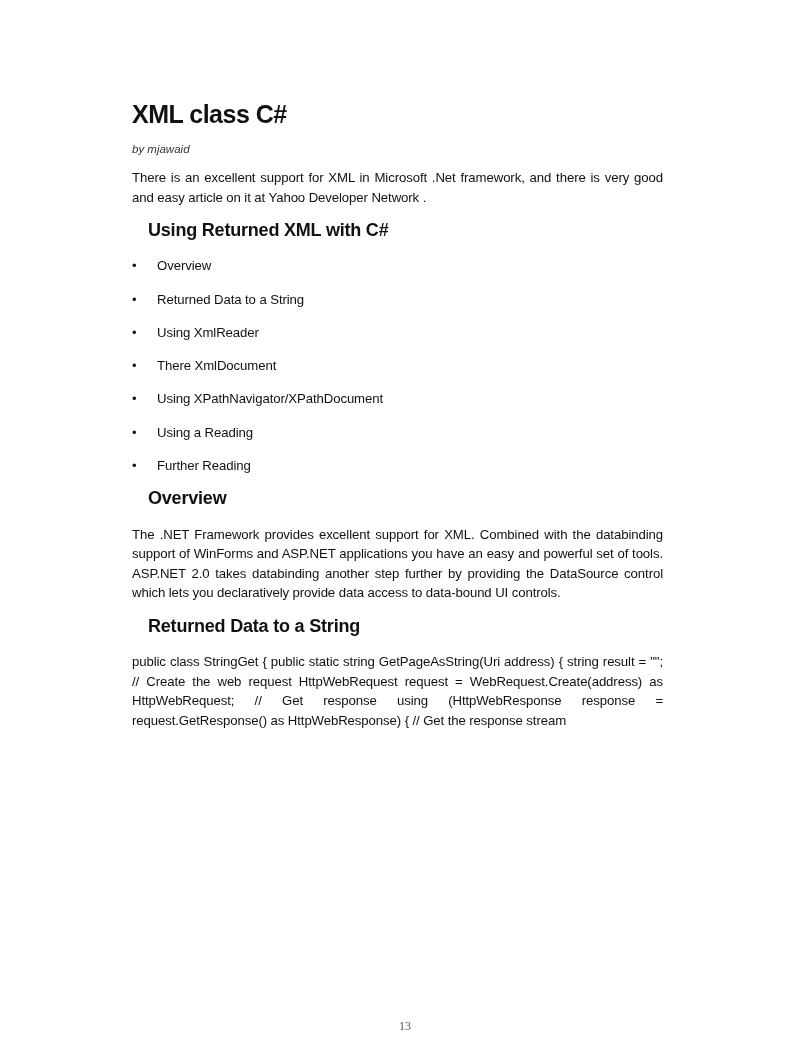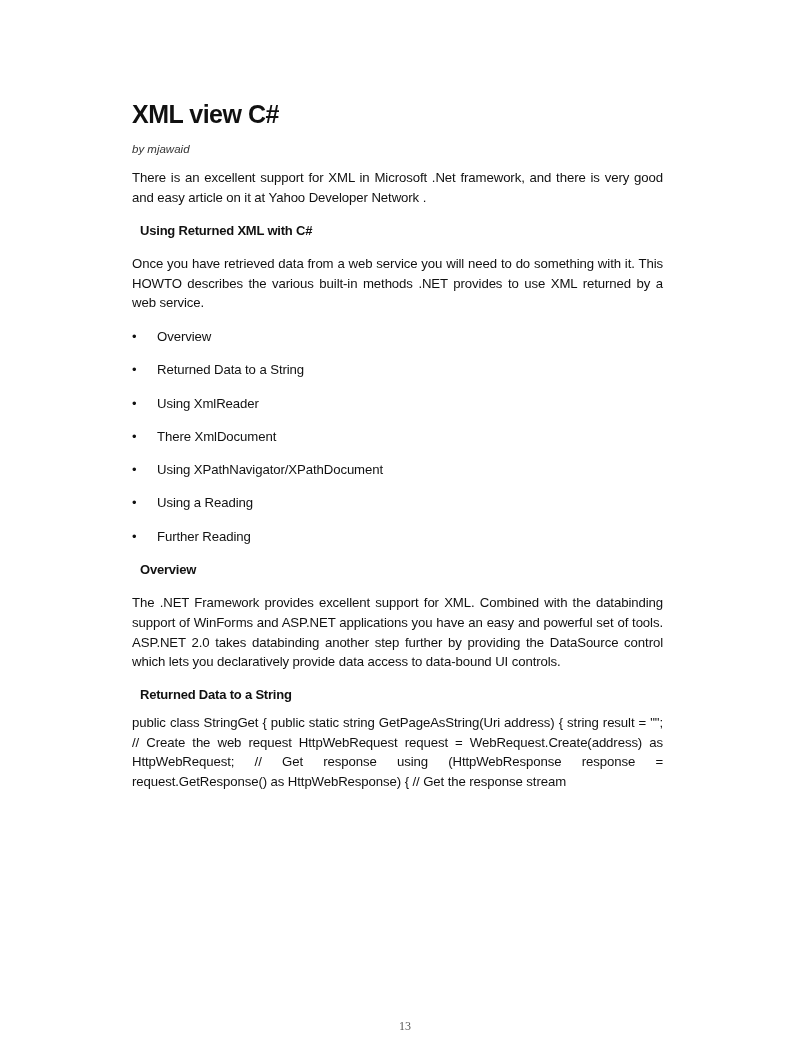--- a/index.html
+++ b/index.html
@@ -40,23 +40,23 @@
     .para {
       font-size: 13.2px;
       line-height: 19.6px;
       text-align: justify;
       margin: 0;
       color: #111;
       letter-spacing: -0.1px;
     }
     .heading {
       font-weight: bold;
-      font-size: 13px;
+      font-size: 18px;
       line-height: 19.6px;
-      margin: 8px;
+      margin: 16px;
       color: #111;
       letter-spacing: -0.2px;
     }
     .list {
       list-style: none;
       padding: 0;
       margin: 0;
     }
     .list-item {
       font-size: 13.2px;
@@ -82,27 +82,26 @@
       text-align: center;
       font-family: "Liberation Serif", "DejaVu Serif", serif;
       font-size: 12px;
       color: #555;
     }
   </style>
 </head>
 <body>
 
 <div class="page">
-  <h1 class="title">XML view C#</h1>
+  <h1 class="title">XML class C#</h1>
   <div class="byline">by mjawaid</div>
 
   <p class="para" style="margin-top:12px;">There is an excellent support for XML in Microsoft .Net framework, and there is very good and easy article on it at Yahoo Developer Network .</p>
 
   <h2 class="heading" style="margin-top:13.5px;">Using Returned XML with C#</h2>
-  <p class="para" style="margin-top:14px;">Once you have retrieved data from a web service you will need to do something with it. This HOWTO describes the various built-in methods .NET provides to use XML returned by a web service.</p>
 
   <ul class="list" style="margin-top:14px;">
     <li class="list-item"><span class="bullet">•</span><span>Overview</span></li>
     <li class="list-item"><span class="bullet">•</span><span>Returned Data to a String</span></li>
     <li class="list-item"><span class="bullet">•</span><span>Using XmlReader</span></li>
     <li class="list-item"><span class="bullet">•</span><span>There XmlDocument</span></li>
     <li class="list-item"><span class="bullet">•</span><span>Using XPathNavigator/XPathDocument</span></li>
     <li class="list-item"><span class="bullet">•</span><span>Using a Reading</span></li>
     <li class="list-item" style="margin-bottom:0;"><span class="bullet">•</span><span>Further Reading</span></li>
   </ul>

